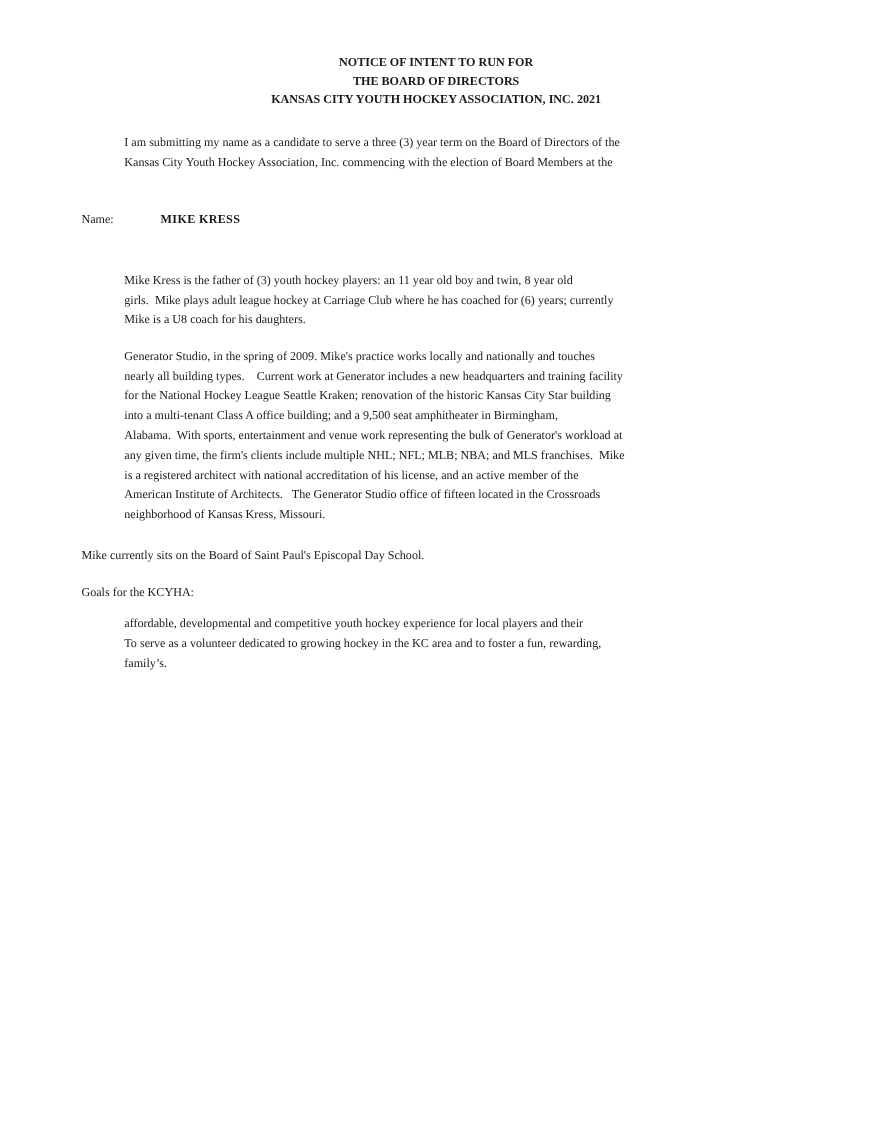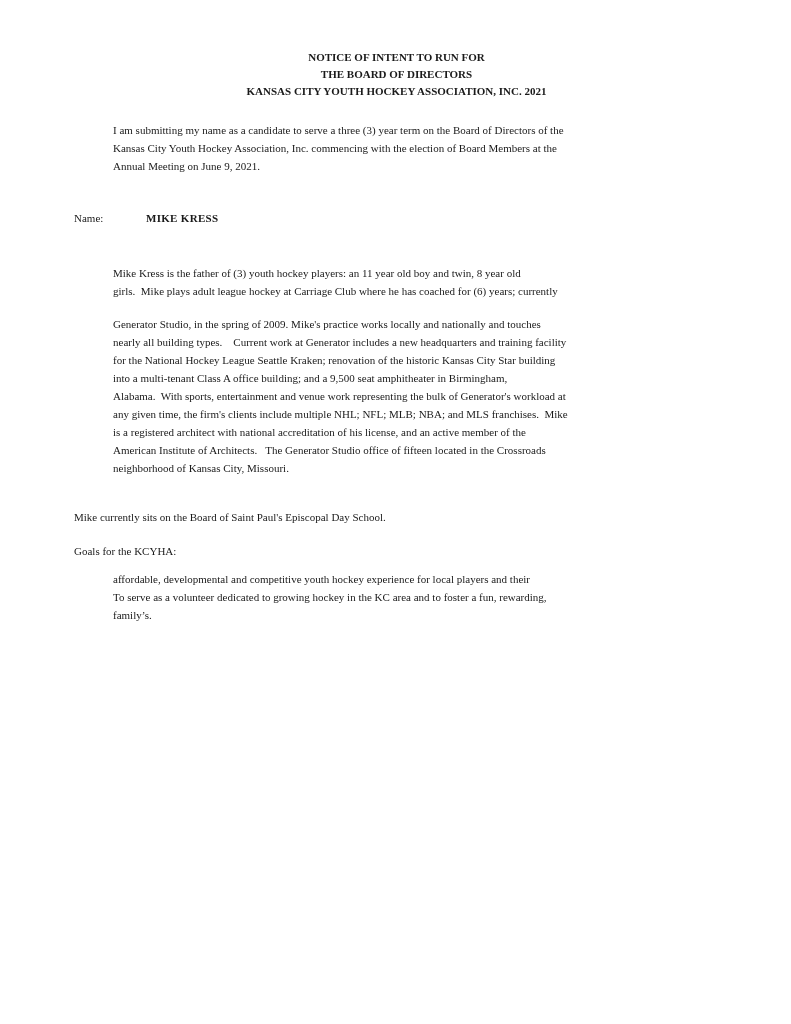--- a/index.html
+++ b/index.html
@@ -25,61 +25,61 @@
     line-height: 17px;
   }
   .doc-title .line { white-space: pre; }
   .para .line { white-space: pre; margin-left: 39px; }
   .para-intro   { margin-top: 21px; }
   .name-line    { margin-top: 34px; }
   .name-label   { display: inline-block; width: 72px; }
   .name-value   { font-weight: bold; letter-spacing: 0.3px; }
   .para-bio1    { margin-top: 37px; }
   .para-bio2    { margin-top: 15px; }
-  .para-board   { margin-top: 31px; white-space: pre; }
+  .para-board   { margin-top: 19px; white-space: pre; }
   .goals-heading{ margin-top: 16px; font-weight: normal; }
   .para-goals   { margin-top: 10px; }
 </style>
 </head>
 <body>
 
 <div class="page">
   <div class="content">
 
     <div class="doc-title">
         <div class="line">NOTICE OF INTENT TO RUN FOR</div>
         <div class="line">THE BOARD OF DIRECTORS</div>
         <div class="line">KANSAS CITY YOUTH HOCKEY ASSOCIATION, INC. 2021</div>
       </div>
 
     <div class="para para-intro">
         <div class="line">I am submitting my name as a candidate to serve a three (3) year term on the Board of Directors of the</div>
         <div class="line">Kansas City Youth Hockey Association, Inc. commencing with the election of Board Members at the</div>
-        <div class="line">Annual Meeting on June 9, 2021.</div>
       </div>
 
     <div class="name-line">
       <span class="name-label">Name:</span><span class="name-value">MIKE KRESS</span>
     </div>
 
     <div class="para para-bio1">
         <div class="line">Mike Kress is the father of (3) youth hockey players: an 11 year old boy and twin, 8 year old</div>
         <div class="line">girls.  Mike plays adult league hockey at Carriage Club where he has coached for (6) years; currently</div>
+        <div class="line">Mike is a U8 coach for his daughters.</div>
       </div>
 
     <div class="para para-bio2">
         <div class="line">Generator Studio, in the spring of 2009. Mike's practice works locally and nationally and touches</div>
         <div class="line">nearly all building types.    Current work at Generator includes a new headquarters and training facility</div>
         <div class="line">for the National Hockey League Seattle Kraken; renovation of the historic Kansas City Star building</div>
         <div class="line">into a multi-tenant Class A office building; and a 9,500 seat amphitheater in Birmingham,</div>
         <div class="line">Alabama.  With sports, entertainment and venue work representing the bulk of Generator's workload at</div>
         <div class="line">any given time, the firm's clients include multiple NHL; NFL; MLB; NBA; and MLS franchises.  Mike</div>
         <div class="line">is a registered architect with national accreditation of his license, and an active member of the</div>
         <div class="line">American Institute of Architects.   The Generator Studio office of fifteen located in the Crossroads</div>
-        <div class="line">neighborhood of Kansas City, Missouri.</div>
+        <div class="line">neighborhood of Kansas Kress, Missouri.</div>
       </div>
 
     <div class="para-board">Mike currently sits on the Board of Saint Paul's Episcopal Day School.</div>
 
     <div class="goals-heading">Goals for the KCYHA:</div>
 
     <div class="para para-goals">
         <div class="line">affordable, developmental and competitive youth hockey experience for local players and their</div>
         <div class="line">To serve as a volunteer dedicated to growing hockey in the KC area and to foster a fun, rewarding,</div>
         <div class="line">family’s.</div>

